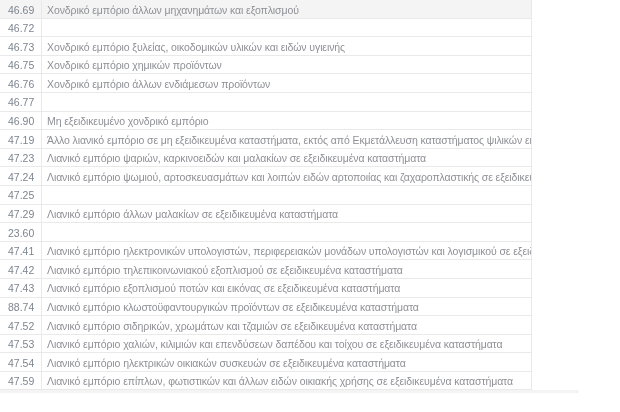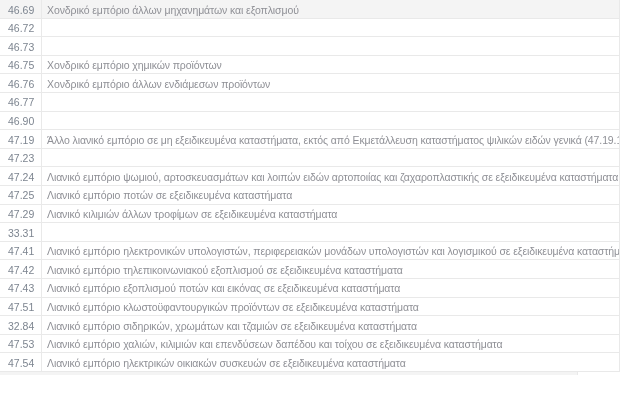--- a/index.html
+++ b/index.html
@@ -5,21 +5,21 @@
   html, body {
     margin: 0;
     padding: 0;
     background: #ffffff;
     width: 620px;
     height: 412px;
     overflow: hidden;
     font-family: "Liberation Sans", "DejaVu Sans", sans-serif;
   }
   .table {
-    width: 620px;
+    width: 532px;
     border-right: 1px solid #e9e9e9;
     box-sizing: border-box;
     background: #ffffff;
   }
   .row {
     display: flex;
     height: 18.6px;
     box-sizing: border-box;
     border-bottom: 1px solid #e9e9e9;
     background: #ffffff;
@@ -65,79 +65,85 @@
 <div class="table">
     <div class="row highlight">
       <div class="code-cell">46.69</div>
       <div class="desc-cell">Χονδρικό εμπόριο άλλων μηχανημάτων και εξοπλισμού</div>
     </div>
     <div class="row">
       <div class="code-cell">46.72</div>
     </div>
     <div class="row">
       <div class="code-cell">46.73</div>
+      <div class="desc-cell">Χονδρικό εμπόριο ξυλείας, οικοδομικών υλικών και ειδών υγιεινής</div>
     </div>
     <div class="row">
       <div class="code-cell">46.75</div>
       <div class="desc-cell">Χονδρικό εμπόριο χημικών προϊόντων</div>
     </div>
     <div class="row">
       <div class="code-cell">46.76</div>
       <div class="desc-cell">Χονδρικό εμπόριο άλλων ενδιάμεσων προϊόντων</div>
     </div>
     <div class="row">
       <div class="code-cell">46.77</div>
     </div>
     <div class="row">
       <div class="code-cell">46.90</div>
+      <div class="desc-cell">Μη εξειδικευμένο χονδρικό εμπόριο</div>
     </div>
     <div class="row">
       <div class="code-cell">47.19</div>
       <div class="desc-cell">Άλλο λιανικό εμπόριο σε μη εξειδικευμένα καταστήματα, εκτός από Εκμετάλλευση καταστήματος ψιλικών ειδών γενικά (47.19.10.01)</div>
     </div>
     <div class="row">
       <div class="code-cell">47.23</div>
+      <div class="desc-cell">Λιανικό εμπόριο ψαριών, καρκινοειδών και μαλακίων σε εξειδικευμένα καταστήματα</div>
     </div>
     <div class="row">
       <div class="code-cell">47.24</div>
       <div class="desc-cell">Λιανικό εμπόριο ψωμιού, αρτοσκευασμάτων και λοιπών ειδών αρτοποιίας και ζαχαροπλαστικής σε εξειδικευμένα καταστήματα</div>
     </div>
     <div class="row">
       <div class="code-cell">47.25</div>
-      <div class="desc-cell">Λιανικό εμπόριο ποτών σε εξειδικευμένα καταστήματα</div>
     </div>
     <div class="row">
       <div class="code-cell">47.29</div>
-      <div class="desc-cell">Λιανικό κιλιμιών άλλων τροφίμων σε εξειδικευμένα καταστήματα</div>
+      <div class="desc-cell">Λιανικό εμπόριο άλλων μαλακίων σε εξειδικευμένα καταστήματα</div>
     </div>
     <div class="row">
-      <div class="code-cell">33.31</div>
+      <div class="code-cell">23.60</div>
     </div>
     <div class="row">
       <div class="code-cell">47.41</div>
       <div class="desc-cell">Λιανικό εμπόριο ηλεκτρονικών υπολογιστών, περιφερειακών μονάδων υπολογιστών και λογισμικού σε εξειδικευμένα καταστήματα</div>
     </div>
     <div class="row">
       <div class="code-cell">47.42</div>
       <div class="desc-cell">Λιανικό εμπόριο τηλεπικοινωνιακού εξοπλισμού σε εξειδικευμένα καταστήματα</div>
     </div>
     <div class="row">
       <div class="code-cell">47.43</div>
       <div class="desc-cell">Λιανικό εμπόριο εξοπλισμού ποτών και εικόνας σε εξειδικευμένα καταστήματα</div>
     </div>
     <div class="row">
-      <div class="code-cell">47.51</div>
+      <div class="code-cell">88.74</div>
       <div class="desc-cell">Λιανικό εμπόριο κλωστοϋφαντουργικών προϊόντων σε εξειδικευμένα καταστήματα</div>
     </div>
     <div class="row">
-      <div class="code-cell">32.84</div>
+      <div class="code-cell">47.52</div>
       <div class="desc-cell">Λιανικό εμπόριο σιδηρικών, χρωμάτων και τζαμιών σε εξειδικευμένα καταστήματα</div>
     </div>
     <div class="row">
       <div class="code-cell">47.53</div>
       <div class="desc-cell">Λιανικό εμπόριο χαλιών, κιλιμιών και επενδύσεων δαπέδου και τοίχου σε εξειδικευμένα καταστήματα</div>
     </div>
     <div class="row">
       <div class="code-cell">47.54</div>
       <div class="desc-cell">Λιανικό εμπόριο ηλεκτρικών οικιακών συσκευών σε εξειδικευμένα καταστήματα</div>
     </div>
+    <div class="row">
+      <div class="code-cell">47.59</div>
+      <div class="desc-cell">Λιανικό εμπόριο επίπλων, φωτιστικών και άλλων ειδών οικιακής χρήσης σε εξειδικευμένα καταστήματα</div>
+    </div>
   </div>
 <div class="partial-row"></div>
 
 </body></html>

